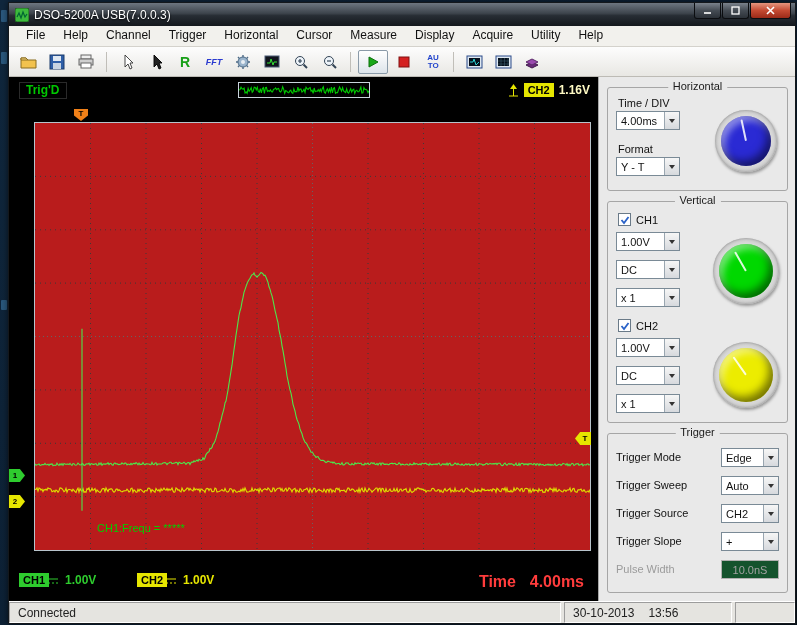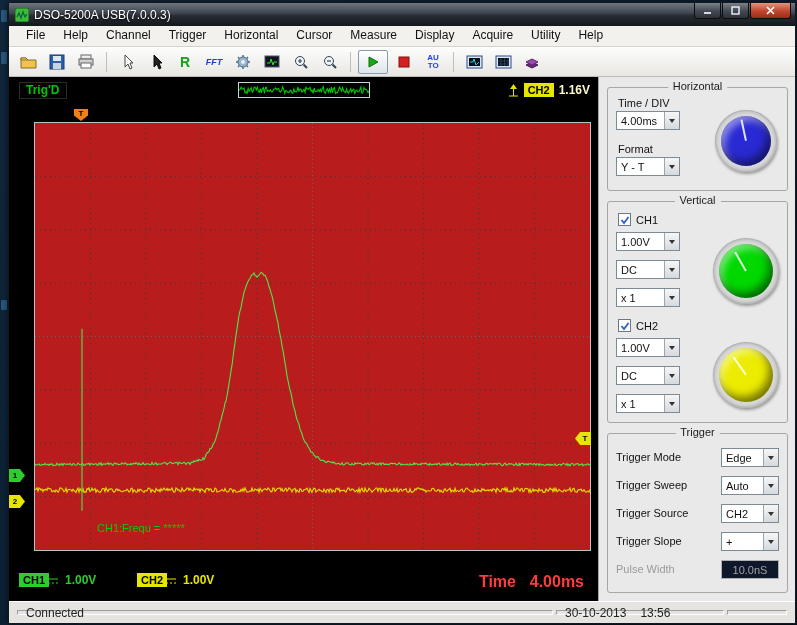--- a/index.html
+++ b/index.html
@@ -62,39 +62,39 @@
   .m-left { width:16px; height:13px; clip-path:polygon(0 0,68% 0,100% 50%,68% 100%,0 100%); padding-right:4px; }
   .m-right { width:16px; height:13px; background:#e6e600; clip-path:polygon(0 50%,32% 0,100% 0,100% 100%,32% 100%); padding-left:4px; }
 
   
   .scope-footer { position:absolute; left:0; right:0; top:495px; height:18px; }
   .volts { font-size:12px; font-weight:bold; }
   .volts.g { color:#2ecc2e; } .volts.y { color:#e6e600; }
   .time-label, .time-value { color:#ff3c3c; font-size:16px; font-weight:bold; }
 
   
-  .statusbar { height:22px; background:#e5e4e0; display:flex; align-items:stretch; padding:8px; gap:3px; border-top:1px solid #fff; }
+  .statusbar { height:22px; background:#e5e4e0; display:flex; align-items:stretch; padding:0; gap:3px; border-top:1px solid #fff; }
   .sb-cell { border:1px solid; border-color:#9c9c9c #ffffff #ffffff #9c9c9c; font-size:12px; color:#222;
              display:flex; align-items:center; padding:0 8px; gap:14px; }
   .sb-conn { flex:1; }
   .sb-date { width:168px; }
   .sb-grip { width:60px; }
 
   
   .group { position:absolute; left:8px; width:181px; border:1px solid #a6a6a6; border-radius:3px; }
   .group-title { position:absolute; top:-8px; left:50%; transform:translateX(-50%); background:#e9e9e9;
                  padding:0 5px; font-size:11px; color:#1a1a1a; white-space:nowrap; }
   .plabel { position:absolute; font-size:11px; color:#111; }
   .plabel.disabled { color:#9b9b9b; }
   .combo { position:absolute; height:19px; background:#fff; border:1px solid #7a8a96; display:flex; align-items:center; }
   .combo-value { flex:1; font-size:11px; color:#111; padding-left:4px; white-space:nowrap; overflow:hidden; }
   .combo-arrow-btn { width:15px; height:100%; background:linear-gradient(#f6f6f6,#d6d9dd); border-left:1px solid #9aa6b0;
                      display:flex; align-items:center; justify-content:center; }
   .combo-arrow { width:0; height:0; border-left:3.5px solid transparent; border-right:3.5px solid transparent; border-top:4.5px solid #333; }
-  .disabled-box { position:absolute; height:19px; background:#0f172a; border:1px solid #b0b0b0;
+  .disabled-box { position:absolute; height:19px; background:#14532d; border:1px solid #b0b0b0;
                   font-size:11px; color:#a2a2a2; display:flex; align-items:center; justify-content:center; }
   .checkbox { position:absolute; display:flex; align-items:center; gap:5px; font-size:11px; color:#111; }
   .cb-box { width:13px; height:13px; background:#fff; border:1px solid #6a7a88; display:flex; align-items:center; justify-content:center; }
 
   .knob { position:absolute; border-radius:50%; padding:6px;
           background:radial-gradient(circle,#f2f2f2 35%,#cfcfcf 68%,#8d8d8d 100%);
           box-shadow:inset 0 0 3px #888, 1px 2px 3px rgba(0,0,0,.35); }
   .knob-face { width:100%; height:100%; border-radius:50%; position:relative;
                box-shadow:inset -4px -5px 9px rgba(0,0,0,.5), inset 4px 5px 7px rgba(255,255,255,.45); }
   .knob-pointer { position:absolute; left:calc(50% - 1px); top:calc(50% - 22px); width:2px; height:22px;

